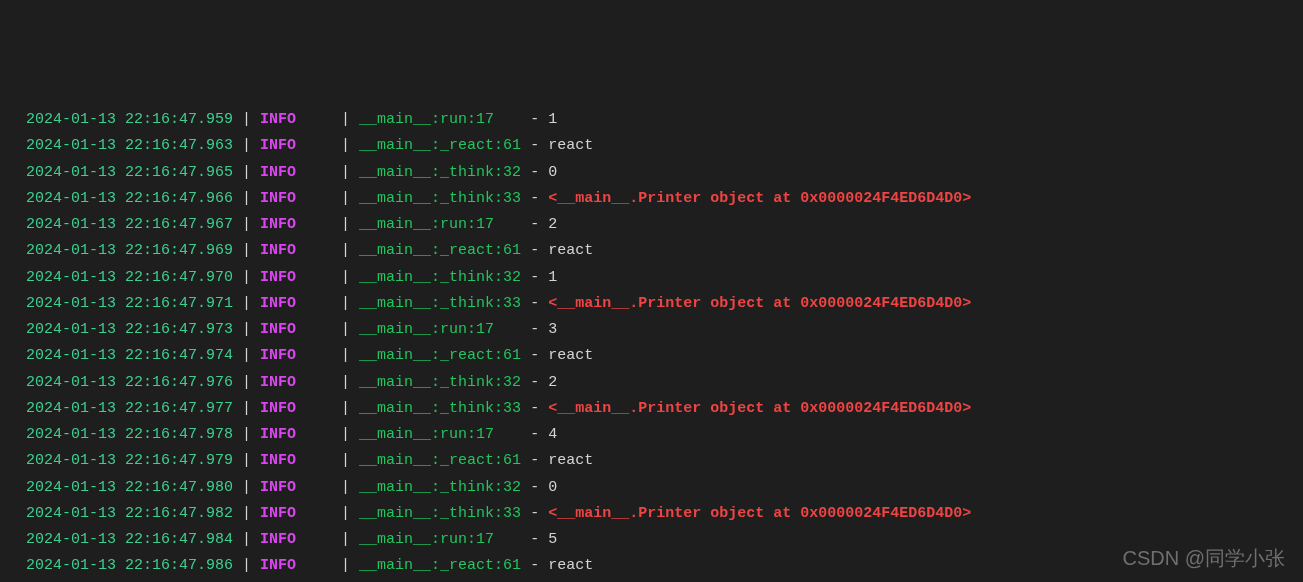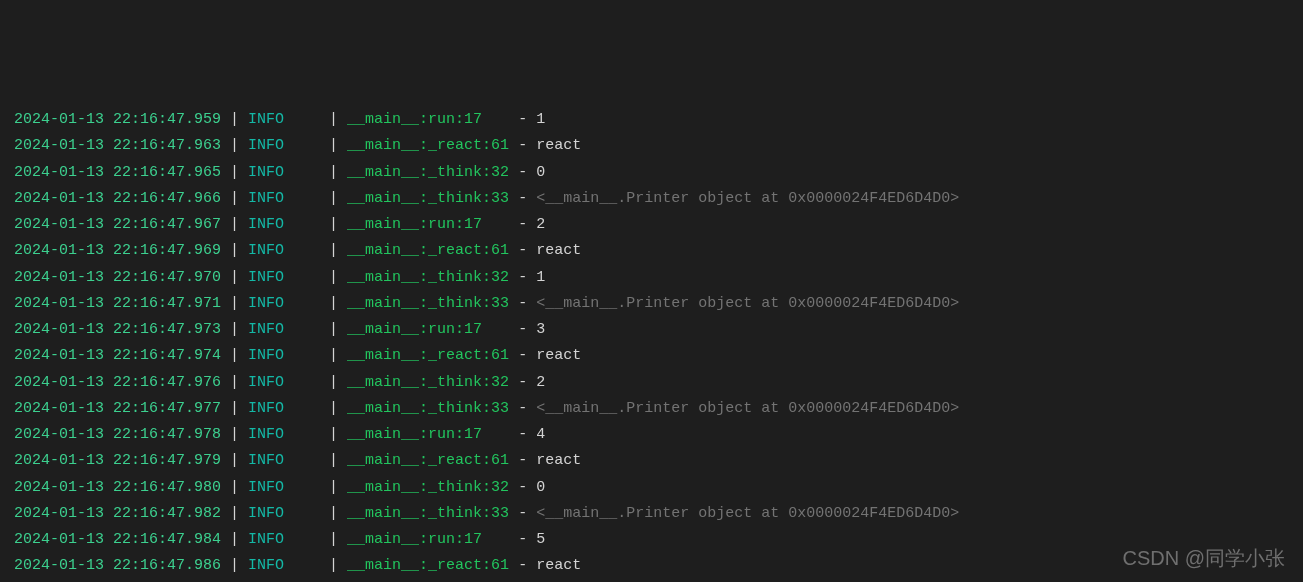--- a/index.html
+++ b/index.html
@@ -18,41 +18,42 @@
       overflow: hidden;
       width: 1303px;
       height: 582px;
       position: relative;
     }
     .log-line {
       display: block;
     }
     .timestamp {
       color: #3cd08f;
+      margin-left: 12px;
     }
     .pipe {
       color: #d4d4d4;
     }
     .level {
-      color: #14b8a6;
-      font-weight: normal;
+      color: #d946ef;
+      font-weight: bold;
     }
     .location {
       color: #22c55e;
       font-family: Liberation Mono, monospace;
     }
     .dash {
       color: #d4d4d4;
     }
     .message {
       color: #d4d4d4;
     }
     .message-bold {
-      color: #737373;
-      font-weight: normal;
+      color: #ef4444;
+      font-weight: bold;
     }
     .watermark {
       position: absolute;
       bottom: 6px;
       right: 18px;
       color: #8a8a8a;
       font-size: 20px;
       font-family: sans-serif;
       opacity: 0.75;
     }

